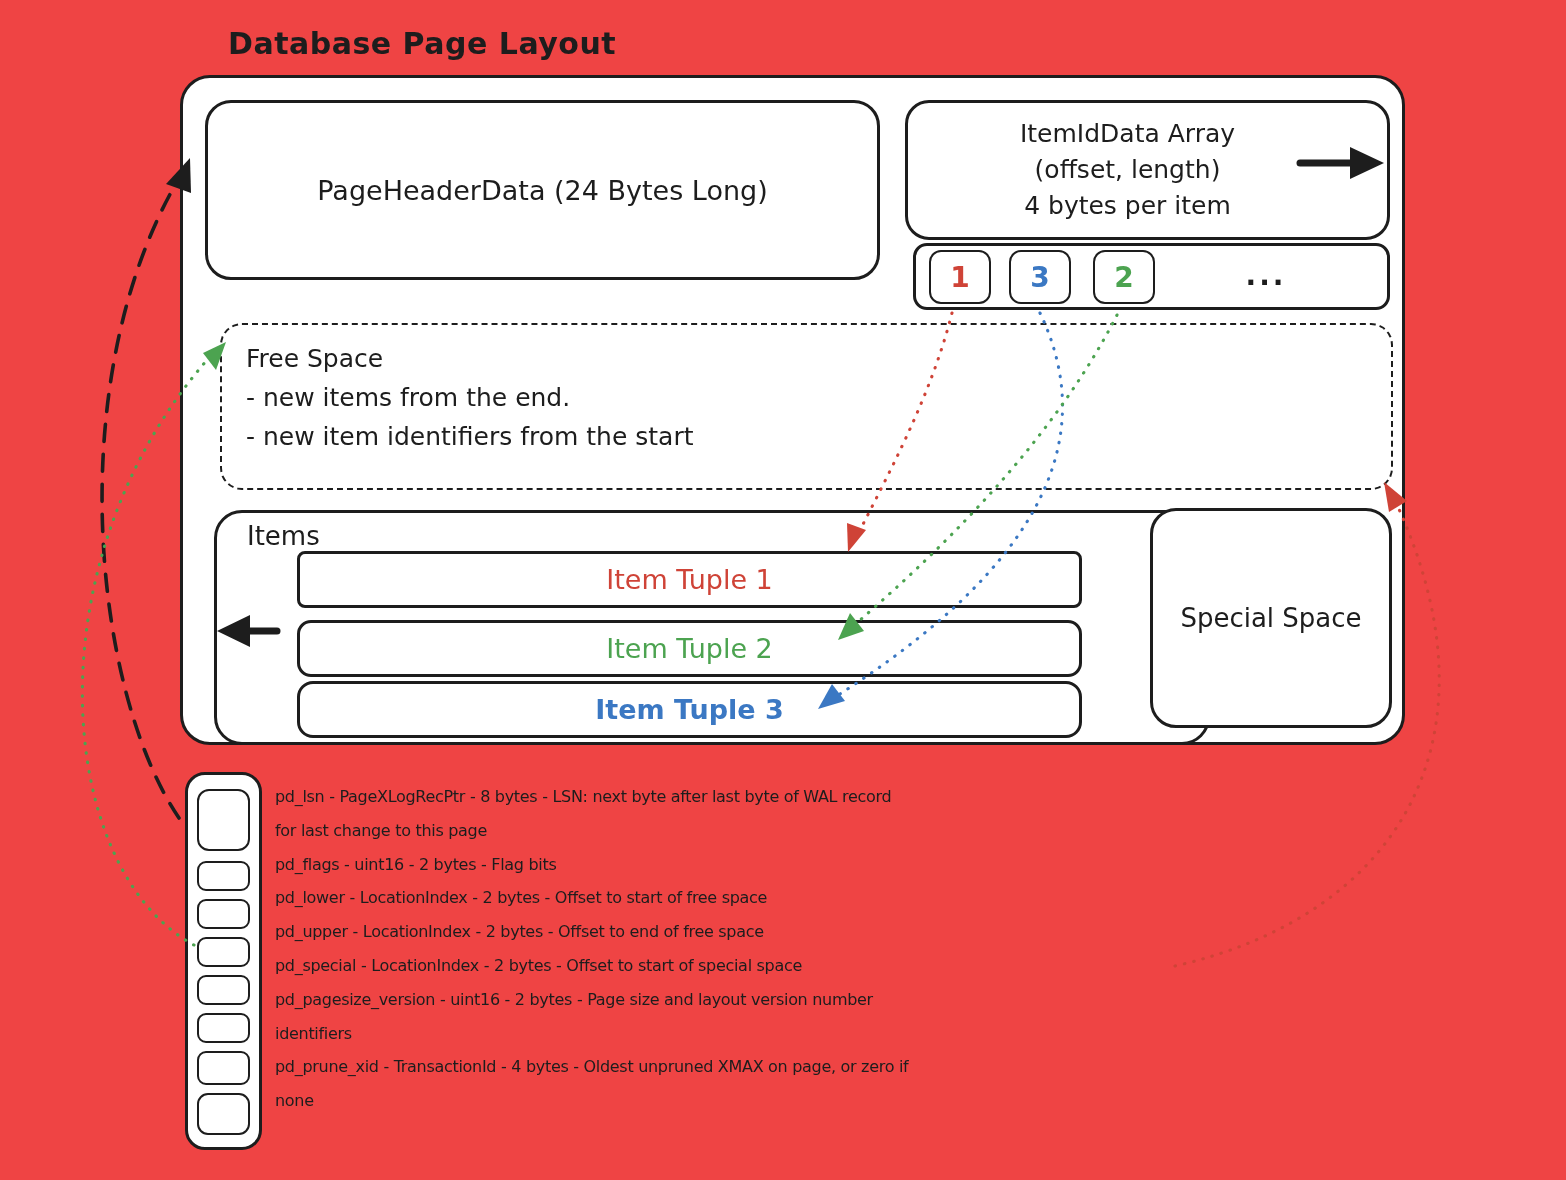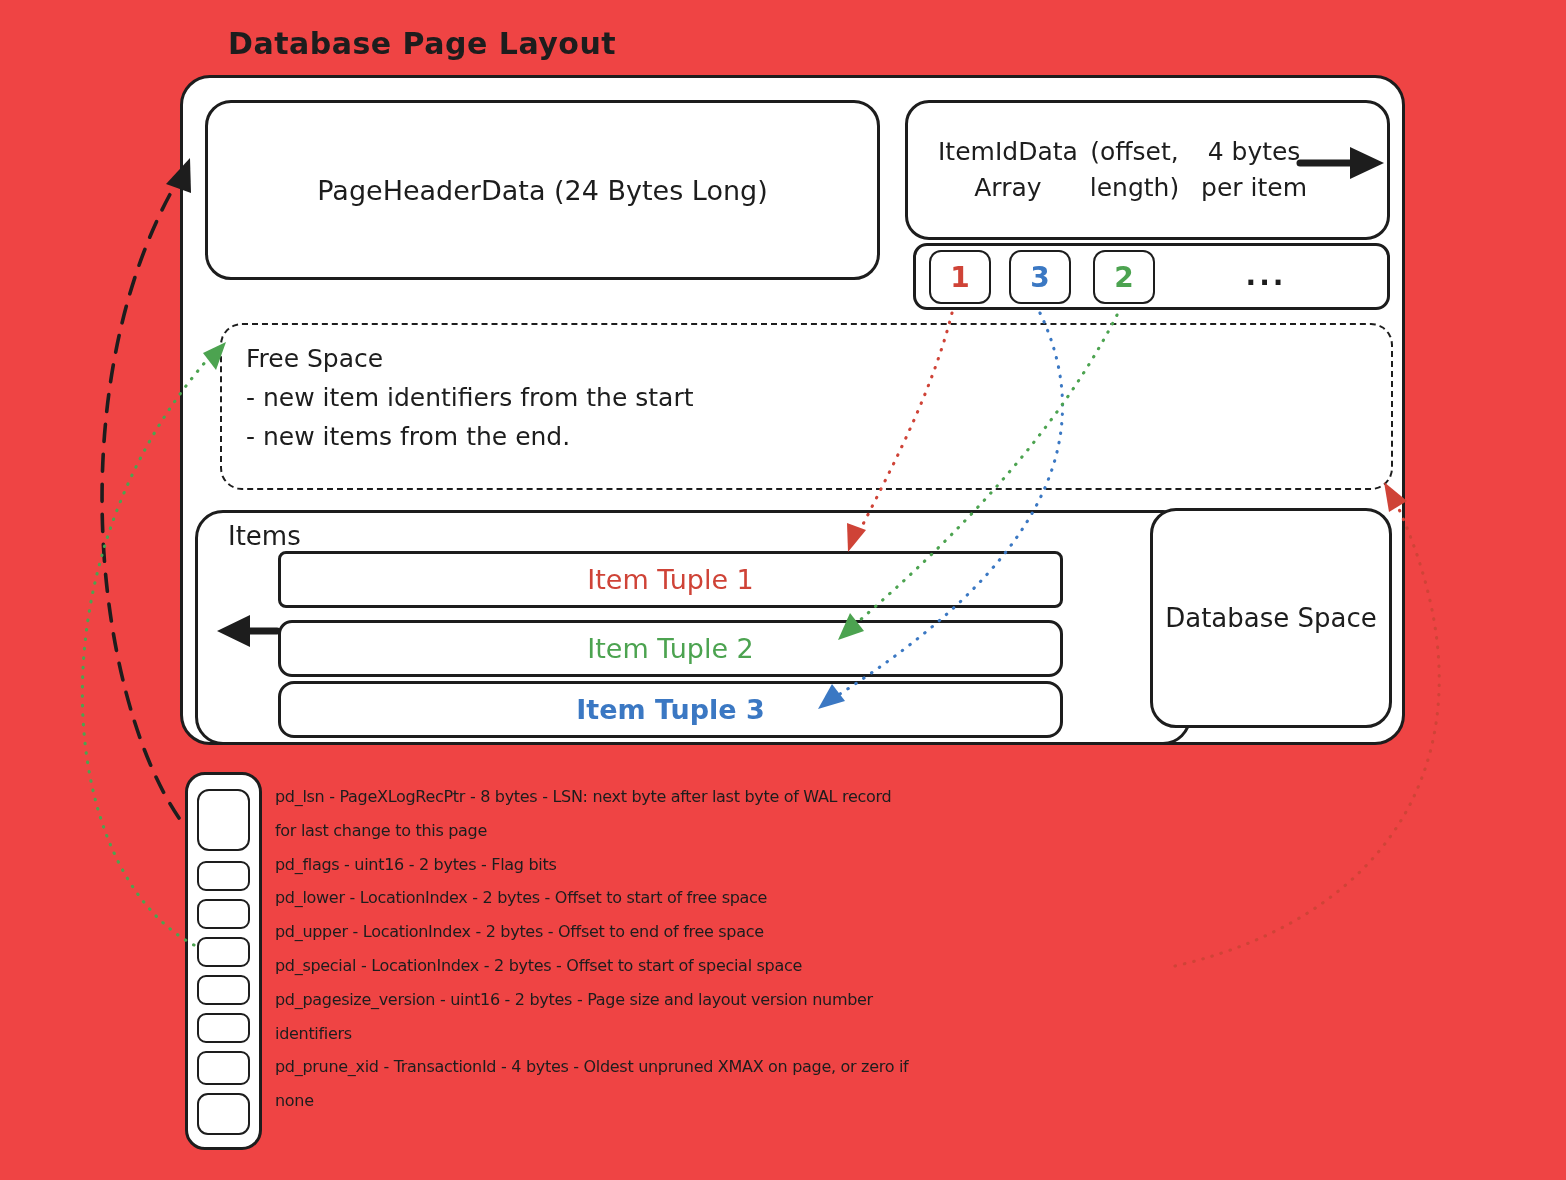--- a/index.html
+++ b/index.html
@@ -30,21 +30,21 @@
 
   <div id="title" class="abs">Database Page Layout</div>
 
   <div class="box" style="left:180px; top:75px; width:1225px; height:670px; border-radius:30px; border-width:3.5px;"></div>
 
   <div class="box center label-lg" style="left:205px; top:100px; width:675px; height:180px; border-radius:26px;">
     <span>PageHeaderData (24 Bytes Long)</span>
   </div>
 
   <div class="box" style="left:905px; top:100px; width:485px; height:140px; border-radius:24px;">
-    <div class="center label-md" style="position:absolute; inset:8px 70px 8px 30px; flex-direction:row;">
+    <div class="center label-md" style="position:absolute; inset:8px 70px 8px 30px; flex-direction:column;">
       <div>ItemIdData Array</div>
       <div>(offset, length)</div>
       <div>4 bytes per item</div>
     </div>
   </div>
 
   <div class="box" style="left:913px; top:243px; width:477px; height:67px; border-radius:14px;">
     <div class="box center cell-num c-red" style="left:13px; top:4px; width:62px; height:54px; border-radius:12px; border-width:2.8px;">
       <span>1</span>
     </div>
@@ -53,40 +53,40 @@
     </div>
     <div class="box center cell-num c-green" style="left:177px; top:4px; width:62px; height:54px; border-radius:12px; border-width:2.8px;">
       <span>2</span>
     </div>
     <div class="abs cell-num c-ink" style="left:300px; top:4px; width:100px; height:50px; display:flex; align-items:center; justify-content:center; letter-spacing:3px;">...</div>
   </div>
 
   <div class="dashedbox" style="left:220px; top:323px; width:1173px; height:167px; border-radius:22px;">
     <div class="abs label-md" style="left:24px; top:14px; line-height:39px;">
       <div>Free Space</div>
+      <div>- new items from the end.</div>
       <div>- new item identifiers from the start</div>
-      <div>- new items from the end.</div>
     </div>
   </div>
 
-  <div class="box" style="left:195px; top:510px; width:996px; height:235px; border-radius:28px;">
+  <div class="box" style="left:214px; top:510px; width:996px; height:235px; border-radius:28px;">
     <div class="abs" style="left:30px; top:8px; font-size:26px;">Items</div>
     <div class="box center label-lg c-red" style="left:80px; top:38px; width:785px; height:57px; border-radius:8px;">
       <span>Item Tuple 1</span>
     </div>
     <div class="box center label-lg c-green" style="left:80px; top:107px; width:785px; height:57px; border-radius:14px;">
       <span>Item Tuple 2</span>
     </div>
     <div class="box center label-lg c-blue" style="left:80px; top:168px; width:785px; height:57px; border-radius:16px;font-weight:bold;">
       <span>Item Tuple 3</span>
     </div>
   </div>
 
   <div class="box center" style="left:1150px; top:508px; width:242px; height:220px; border-radius:26px; font-size:26px;">
-    <span>Database Space</span>
+    <span>Special Space</span>
   </div>
 
   <div class="box" style="left:185px; top:772px; width:77px; height:378px; border-radius:20px; border-width:3.2px;">
     <div class="box" style="left:9px; top:14px;  width:53px; height:62px; border-radius:12px; border-width:2.8px;"></div>
     <div class="box" style="left:9px; top:86px;  width:53px; height:30px; border-radius:9px; border-width:2.8px;"></div>
     <div class="box" style="left:9px; top:124px; width:53px; height:30px; border-radius:9px; border-width:2.8px;"></div>
     <div class="box" style="left:9px; top:162px; width:53px; height:30px; border-radius:9px; border-width:2.8px;"></div>
     <div class="box" style="left:9px; top:200px; width:53px; height:30px; border-radius:9px; border-width:2.8px;"></div>
     <div class="box" style="left:9px; top:238px; width:53px; height:30px; border-radius:9px; border-width:2.8px;"></div>
     <div class="box" style="left:9px; top:276px; width:53px; height:34px; border-radius:9px; border-width:2.8px;"></div>

